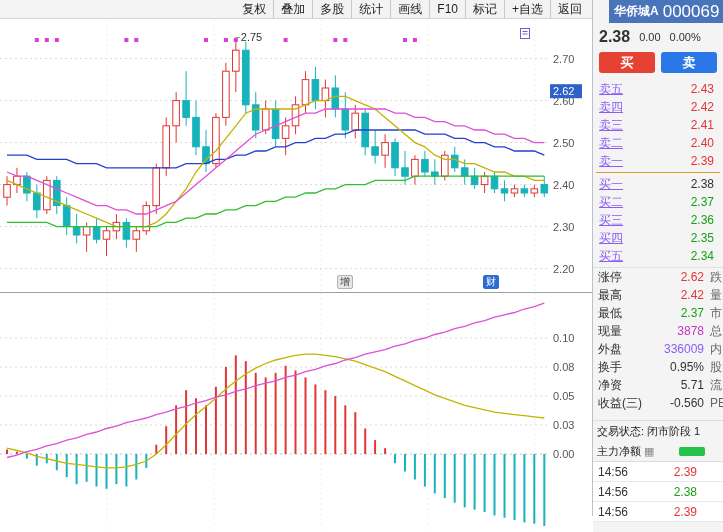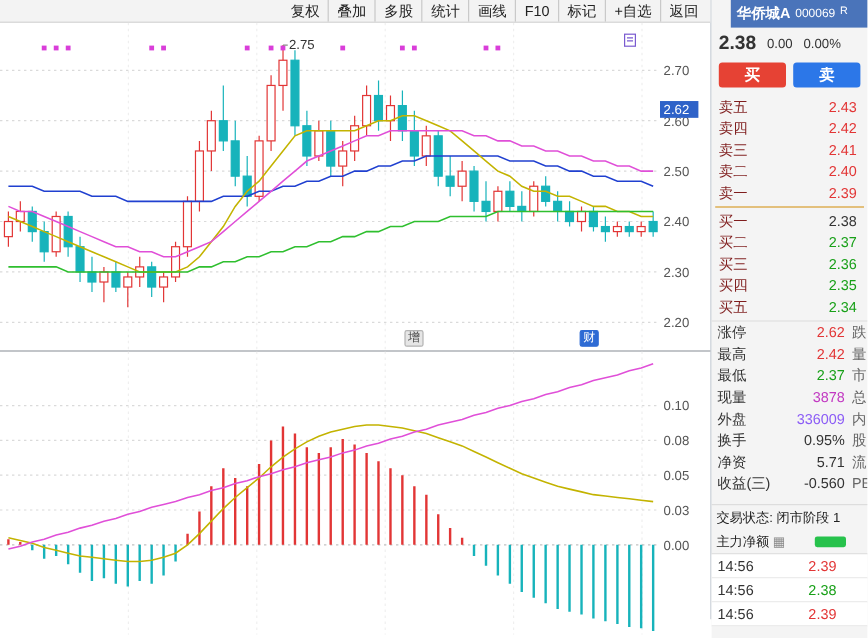--- a/index.html
+++ b/index.html
@@ -14,32 +14,32 @@
   .sub-chart{position:relative;height:236px;}
   svg{display:block;}
   .tag{position:absolute;bottom:3px;font-size:10px;line-height:12px;padding:0 2px;border-radius:2px;cursor:pointer;}
   .tag-gray{left:337px;background:#e6e6e6;border:1px solid #b3b3b3;color:#444;}
   .tag-blue{left:483px;background:#2e6bd4;border:1px solid #2e6bd4;color:#fff;}
   .chart-note{position:absolute;top:8px;left:519px;width:13px;height:13px;cursor:pointer;}
   
   .quote-col{width:130px;height:532px;background:#f4f4f4;display:flex;flex-direction:column;font-size:12px;box-sizing:border-box;}
   .q-header{height:23px;background:#4a74ba;color:#fff;display:flex;align-items:center;gap:4px;padding:0 5px;white-space:nowrap;margin-left:16px;}
   .q-name{font-weight:bold;font-size:12px;}
-  .q-code{font-size:10px;}
+  .q-code{font-size:17px;}
   .q-tag{font-size:9px;line-height:10px;margin-top:-6px;}
   .q-price-row{height:28px;display:flex;align-items:center;gap:9px;padding:0 6px;}
   .q-price{font-size:16px;font-weight:bold;color:#333;}
   .q-chg{font-size:11px;color:#333;}
   .q-btn-row{height:24px;display:flex;gap:6px;padding:1px 6px 3px 6px;}
   .q-btn{flex:1;border:none;border-radius:3px;color:#fff;font-size:13px;font-weight:bold;height:21px;line-height:21px;cursor:pointer;padding:0;}
   .btn-buy{background:#e64234;}
   .btn-sell{background:#2c77e8;}
   .book{padding-top:1px;}
   .book-row{height:18px;display:flex;align-items:center;padding:0 9px 0 6px;cursor:pointer;}
-  .bk-label{color:#7f1d1d;}
+  .bk-label{color:#8b5cf6;text-decoration:underline;}
   .bk-price{margin-left:auto;}
   .book-divider{height:0;border-top:1px solid #d89e2e;margin:2px 3px;}
   .stats{border-top:1px solid #e0e0e0;margin-top:2px;}
   .st-row{height:18px;display:flex;align-items:center;padding-left:5px;overflow:hidden;}
   .st-label{color:#333;white-space:nowrap;}
   .st-value{margin-left:auto;white-space:nowrap;}
   .st-unit{width:13px;color:#666;margin-left:6px;white-space:nowrap;overflow:hidden;flex:none;}
   .q-status{height:20px;display:flex;align-items:center;gap:3px;padding:0 4px;color:#222;font-size:11px;border-top:1px solid #ddd;margin-top:8px;white-space:nowrap;}
   .q-flow{height:20px;display:flex;align-items:center;gap:3px;padding:0 4px;color:#222;font-size:11px;}
   .grid-icon{color:#8a8a8a;font-size:11px;}

